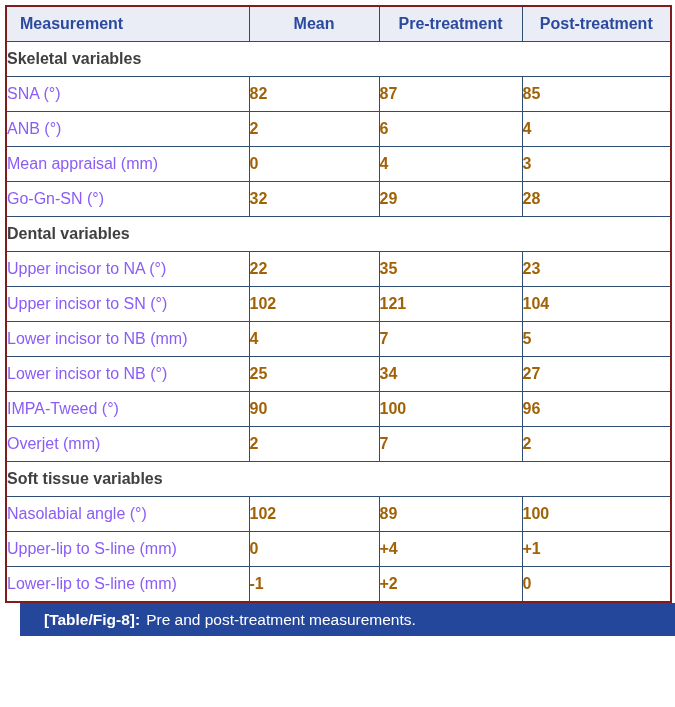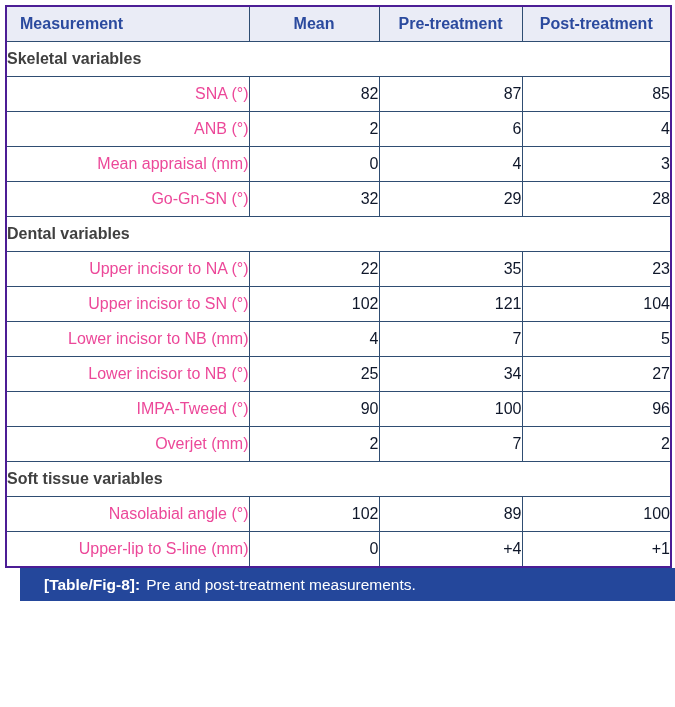--- a/index.html
+++ b/index.html
@@ -12,21 +12,21 @@
     width: 675px;
     height: 707px;
     box-sizing: border-box;
     padding: 5px 0 0 5px;
     background: #ffffff;
   }
   table.measure-table {
     border-collapse: collapse;
     table-layout: fixed;
     width: 665px;
-    border: 2px solid #4c1d95;
+    border: 2px solid #7f1d1d;
   }
   table.measure-table th,
   table.measure-table td {
     border: 1px solid #2f4d72;
     height: 34px;
     padding: 0;
     font-size: 16px;
     vertical-align: middle;
     overflow: hidden;
     white-space: nowrap;
@@ -42,29 +42,30 @@
     padding-left: 13px;
   }
   td.section-title {
     font-weight: bold;
     color: #404040;
     text-align: left;
     padding-left: 13px;
     background: #ffffff;
   }
   td.cell-label {
-    color: #ec4899;
-    text-align: right;
+    color: #8b5cf6;
+    text-align: left;
     padding-left: 13px;
     background: #ffffff;
   }
   td.cell-value {
-    color: #0f172a;
-    text-align: right;
+    color: #a16207;
+    text-align: left;
     background: #ffffff;
+    font-weight: bold;
   }
   .caption-bar {
     width: 669px;
     height: 33px;
     background: #24479b;
     color: #ffffff;
     display: flex;
     align-items: center;
     font-size: 15.5px;
     box-sizing: border-box;
@@ -171,20 +172,26 @@
           <td class="cell-value">102</td>
           <td class="cell-value">89</td>
           <td class="cell-value">100</td>
         </tr>
         <tr>
           <td class="cell-label">Upper-lip to S-line (mm)</td>
           <td class="cell-value">0</td>
           <td class="cell-value">+4</td>
           <td class="cell-value">+1</td>
         </tr>
+        <tr>
+          <td class="cell-label">Lower-lip to S-line (mm)</td>
+          <td class="cell-value">-1</td>
+          <td class="cell-value">+2</td>
+          <td class="cell-value">0</td>
+        </tr>
       </tbody>
   </table>
 
   <div class="caption-bar">
     <span class="caption-label">[Table/Fig-8]:</span>
     <span class="caption-text">Pre and post-treatment measurements.</span>
   </div>
 
 </div>
 

